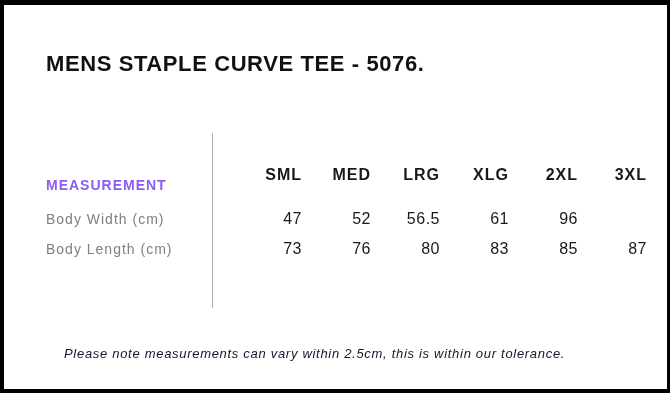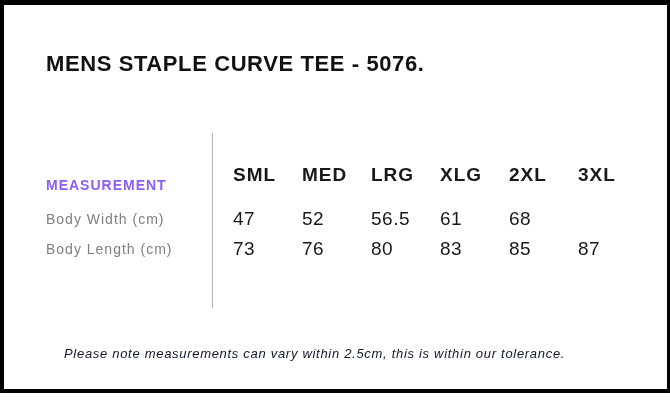--- a/index.html
+++ b/index.html
@@ -58,22 +58,22 @@
     font-weight: bold;
     color: #8b5cf6;
     margin-top: 20px;
   }
   .cell-label.gray {
     color: #7f7f7f;
   }
   .cell-size {
     width: 69px;
     flex: 0 0 69px;
-    text-align: left;
-    font-size: 19px;
+    text-align: right;
+    font-size: 16px;
     white-space: nowrap;
   }
   .cell-size.head {
     font-weight: bold;
     letter-spacing: 1px;
     color: #191919;
   }
   .cell-size.val {
     font-weight: normal;
     letter-spacing: 0.5px;
@@ -108,21 +108,21 @@
     <div class="cell-size head">2XL</div>
     <div class="cell-size head">3XL</div>
   </div>
 
   <div class="row row-width">
     <div class="cell-label gray">Body Width (cm)</div>
     <div class="cell-size val">47</div>
     <div class="cell-size val">52</div>
     <div class="cell-size val">56.5</div>
     <div class="cell-size val">61</div>
-    <div class="cell-size val">68</div>
+    <div class="cell-size val">96</div>
   </div>
 
   <div class="row row-length">
     <div class="cell-label gray">Body Length (cm)</div>
     <div class="cell-size val">73</div>
     <div class="cell-size val">76</div>
     <div class="cell-size val">80</div>
     <div class="cell-size val">83</div>
     <div class="cell-size val">85</div>
     <div class="cell-size val">87</div>

